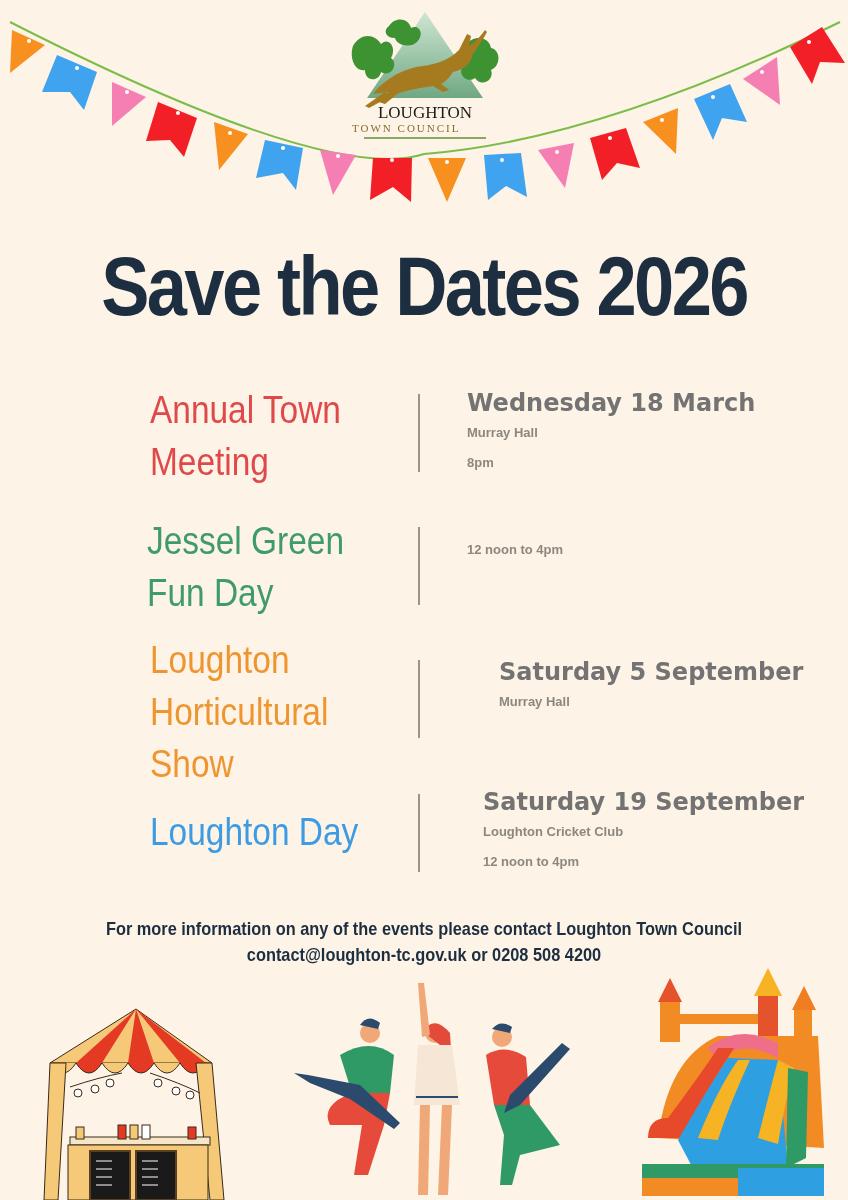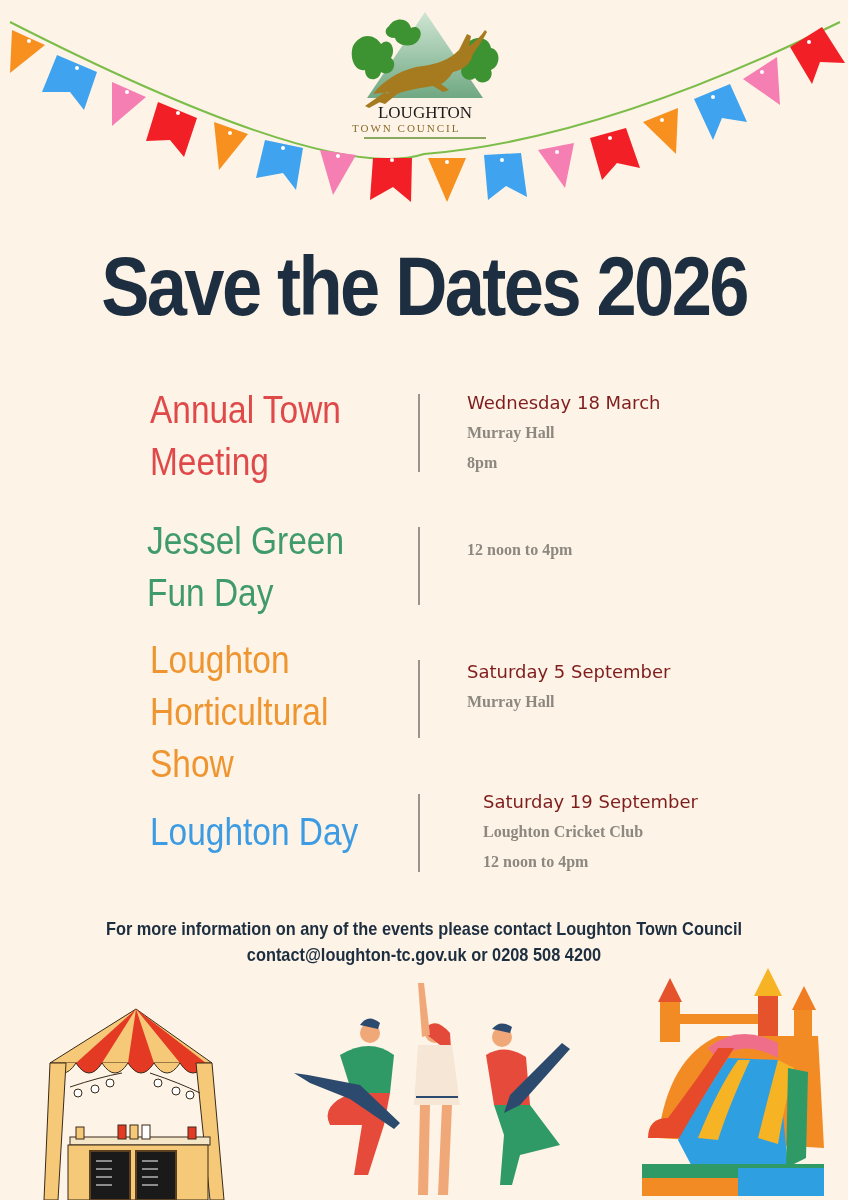--- a/index.html
+++ b/index.html
@@ -30,22 +30,22 @@
     }
 
     .event { position: absolute; left: 0; width: 848px; }
     .ev-name {
       position: absolute; left: 150px; width: 260px;
       font-family: "Liberation Sans", sans-serif; font-size: 38px; line-height: 52px;
       transform: scaleX(0.88); transform-origin: left;
     }
     .ev-divider { position: absolute; left: 418px; width: 2px; background: #9a948c; }
     .ev-details { position: absolute; left: 467px; width: 340px; }
-    .ev-date { font-family: "DejaVu Sans", sans-serif; font-weight: normal; font-size: 18px; color: #7f1d1d; line-height: 30px; }
-    .ev-line { font-family: Liberation Serif, serif; font-weight: bold; font-size: 16px; color: #8c8880; line-height: 30px; }
+    .ev-date { font-family: "DejaVu Sans", sans-serif; font-weight: bold; font-size: 24px; color: #737373; line-height: 30px; }
+    .ev-line { font-family: Liberation Sans, sans-serif; font-weight: bold; font-size: 13px; color: #8c8880; line-height: 30px; }
 
     .contact {
       position: absolute; left: 0; width: 848px; text-align: center;
       font-family: "Liberation Sans", sans-serif; font-weight: bold; font-size: 19px; color: #1c2e40;
       transform: scaleX(0.86); transform-origin: center;
     }
     svg.ill { position: absolute; }
   </style>
 </head>
 <body>
@@ -140,21 +140,21 @@
   </div>
 </div>
 
 <div class="event" style="top:634px;">
   <div class="ev-name" style="top:0; color:#ef9530;">
     <div>Loughton</div>
     <div>Horticultural</div>
     <div>Show</div>
   </div>
   <div class="ev-divider" style="top:26px;height:78px;"></div>
-  <div class="ev-details" style="top:23px;">
+  <div class="ev-details" style="top:23px;margin-left:32px;">
     <div class="ev-date">Saturday 5 September</div>
     <div class="ev-line">Murray Hall</div>
   </div>
 </div>
 
 <div class="event" style="top:786px;">
   <div class="ev-name" style="top:20px; color:#3d9be3;">
     <div>Loughton Day</div>
   </div>
   <div class="ev-divider" style="top:8px;height:78px;"></div>

